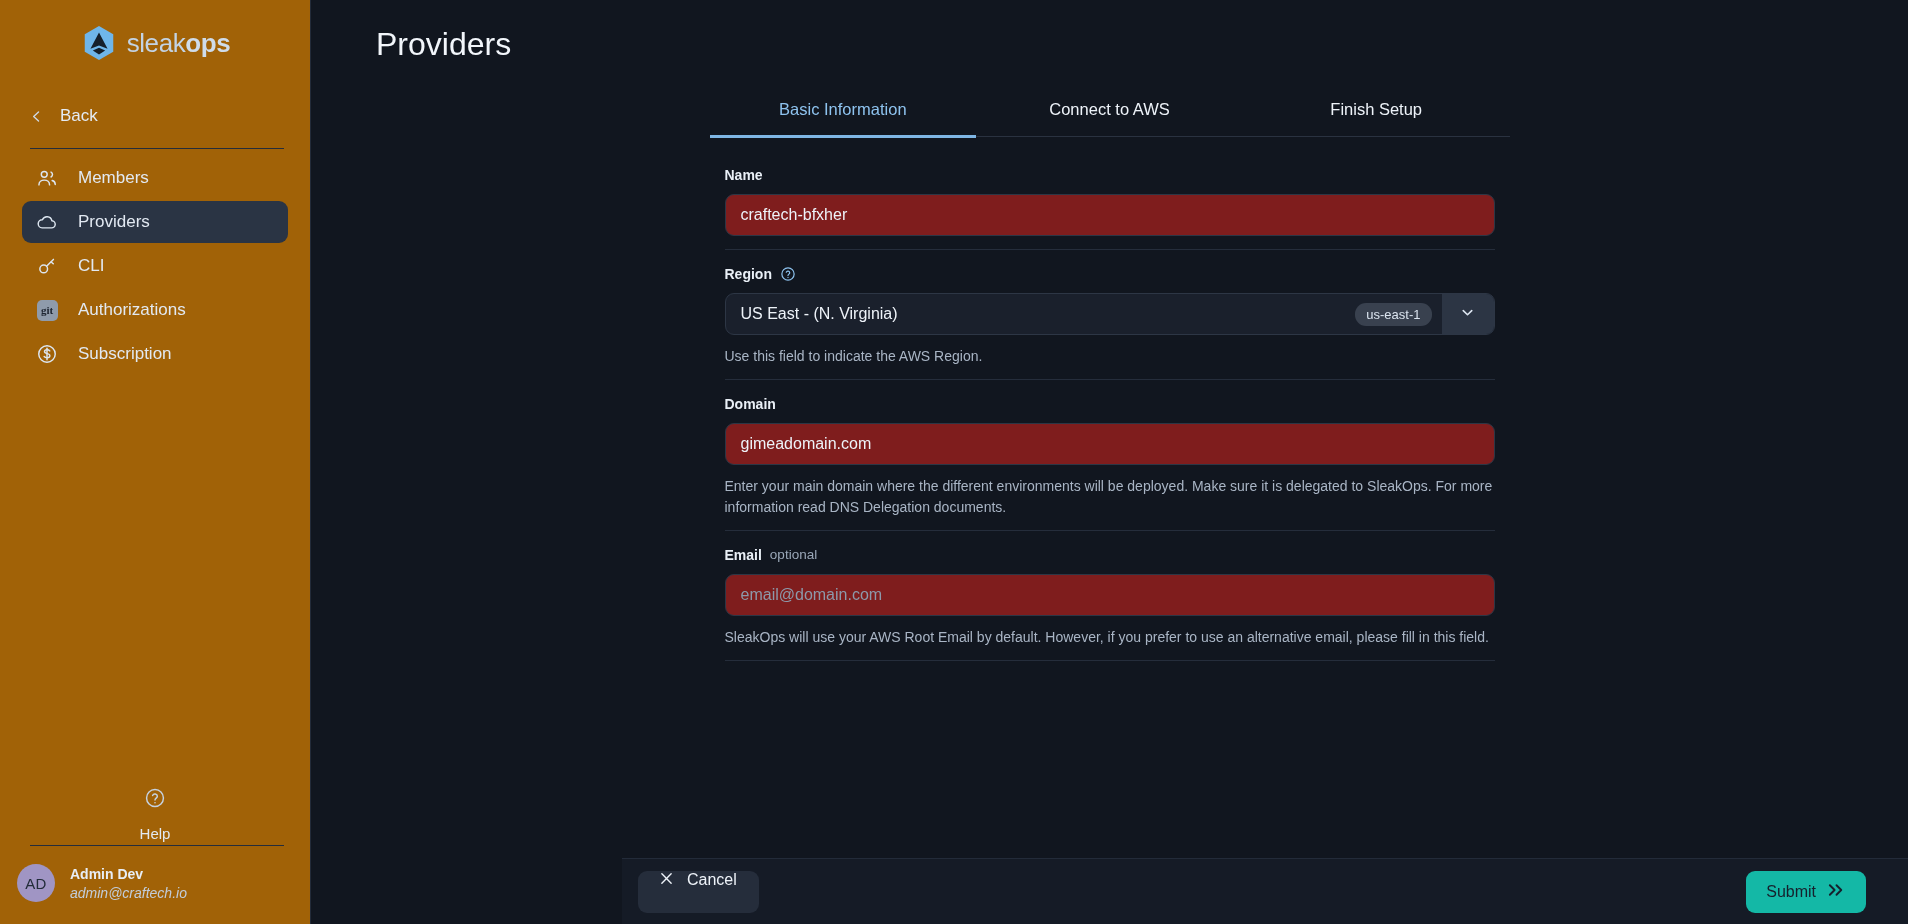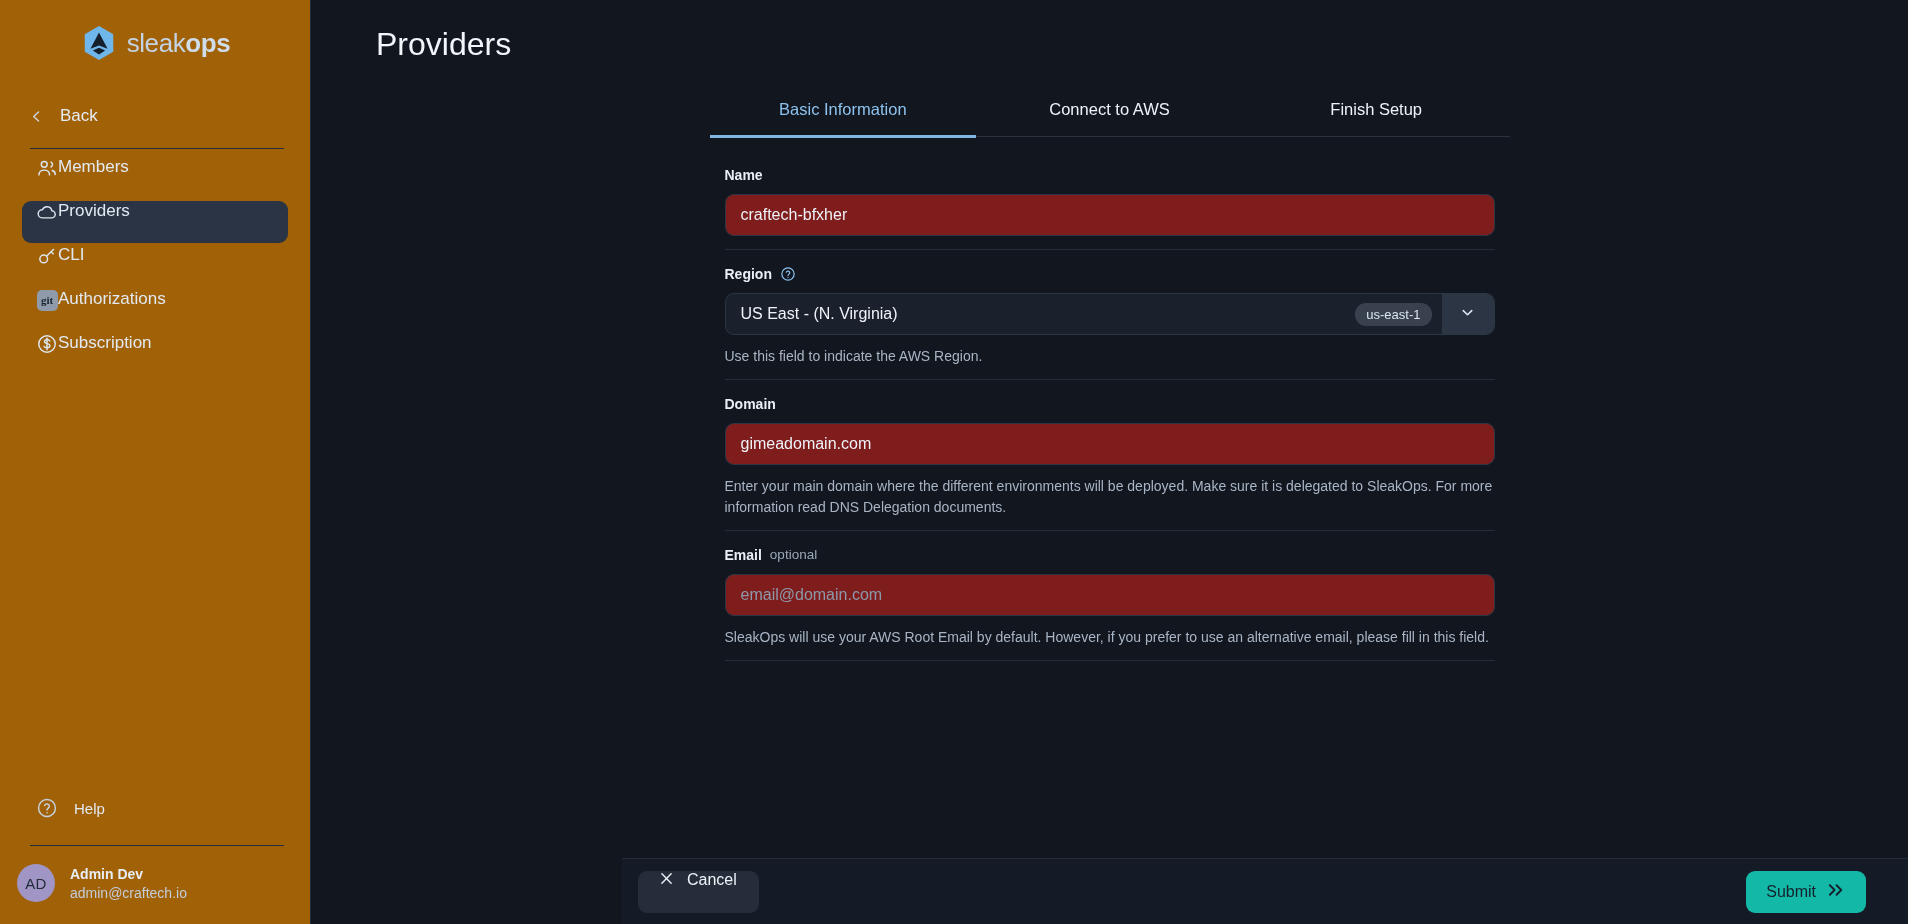--- a/index.html
+++ b/index.html
@@ -33,57 +33,57 @@
     display: flex; align-items: center; gap: 17px;
     height: 44px; margin: 8px 24px 0 30px;
     color: #e4ebf4; font-size: 17px; cursor: pointer;
   }
   .back-chevron { width: 13px; height: 13px; display:block; }
 
   .sb-divider { height: 1px; background: #252d3b; margin: 10px 26px 8px 30px; }
 
   .nav { padding: 0 22px; display: flex; flex-direction: column; gap: 2px; }
   .nav-item {
-    display: flex; align-items: flex-start; gap: 0;
+    display: flex; align-items: center; gap: 20px;
     height: 42px; padding: 0 14px; border-radius: 9px;
     color: #e2e9f2; font-size: 17px; cursor: pointer;
   }
   .nav-item.active { background: #2a3444; }
   .nav-icon { width: 22px; height: 22px; display:flex; align-items:center; justify-content:center; flex: 0 0 22px; }
   .nav-icon svg { display: block; }
 
   .git-badge {
     width: 21px; height: 21px; border-radius: 5px; background: #8f9bab;
     color: #1d2430; font-size: 11px; font-weight: 700;
     display: flex; align-items: center; justify-content: center;
     font-family: "Liberation Serif", serif;
   }
 
   .spacer { flex: 1 1 auto; }
 
   .help-row {
     display: flex; align-items: center; gap: 16px;
     height: 42px; margin: 0 22px; padding: 0 14px;
-    color: #e2e9f2; font-size: 15px; cursor: pointer;
+    color: #e2e9f2; font-size: 15px; cursor: pointer; flex-direction: column;
   }
   .sb-divider2 { height: 1px; background: #252d3b; margin: 16px 26px 0 30px; }
 
   .profile {
     display: flex; align-items: center; gap: 15px;
     padding: 18px 0 22px 17px; cursor: pointer;
   }
   .avatar {
     width: 38px; height: 38px; border-radius: 50%;
     background: #a095c4; color: #222c3a;
     display: flex; align-items: center; justify-content: center;
     font-size: 15px; letter-spacing: 0.3px; flex: 0 0 38px;
   }
   .profile-text { display: flex; flex-direction: column; gap: 3px; }
   .profile-name { font-size: 14px; font-weight: 700; color: #e8eef6; }
-  .profile-email { font-size: 14px; color: #c2cddb; }
+  .profile-email { font-size: 14px; color: #c2cddb; font-style: italic; }
 
   
   .main { flex: 1 1 auto; position: relative; height: 924px; background: #11161f; }
   .page-title {
     position: absolute; left: 65px; top: 26px;
     font-size: 32px; color: #f2f6fb; font-weight: 400;
   }
 
   .content { position: absolute; left: 0; top: 88px; right: 0; bottom: 66px; overflow: hidden; }
 

